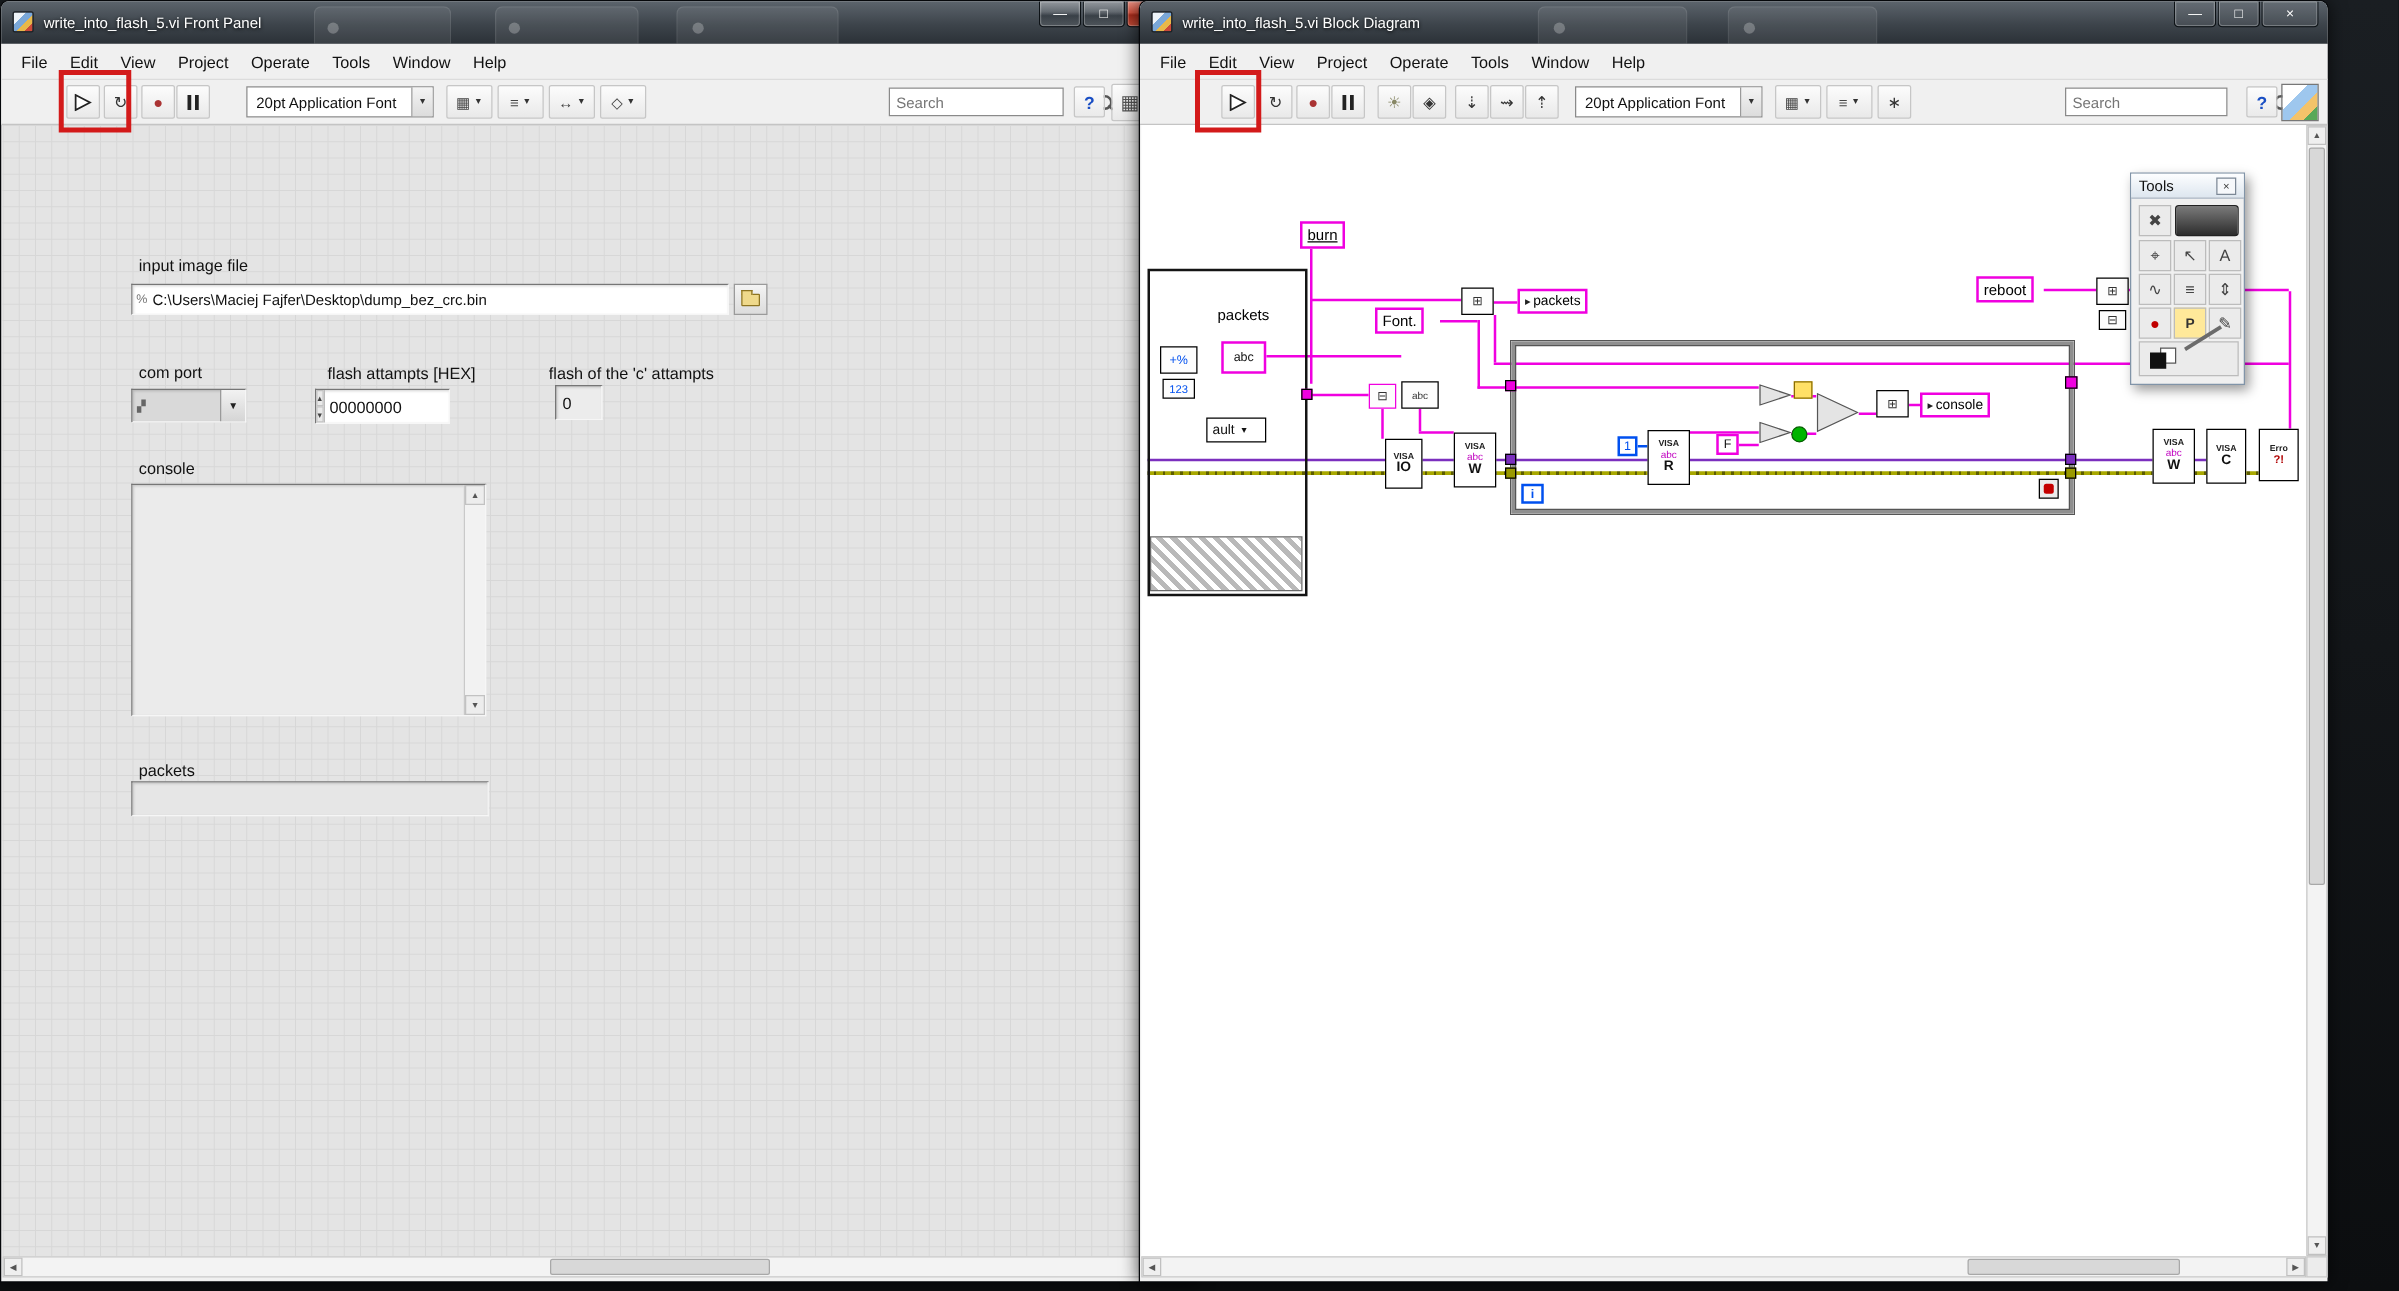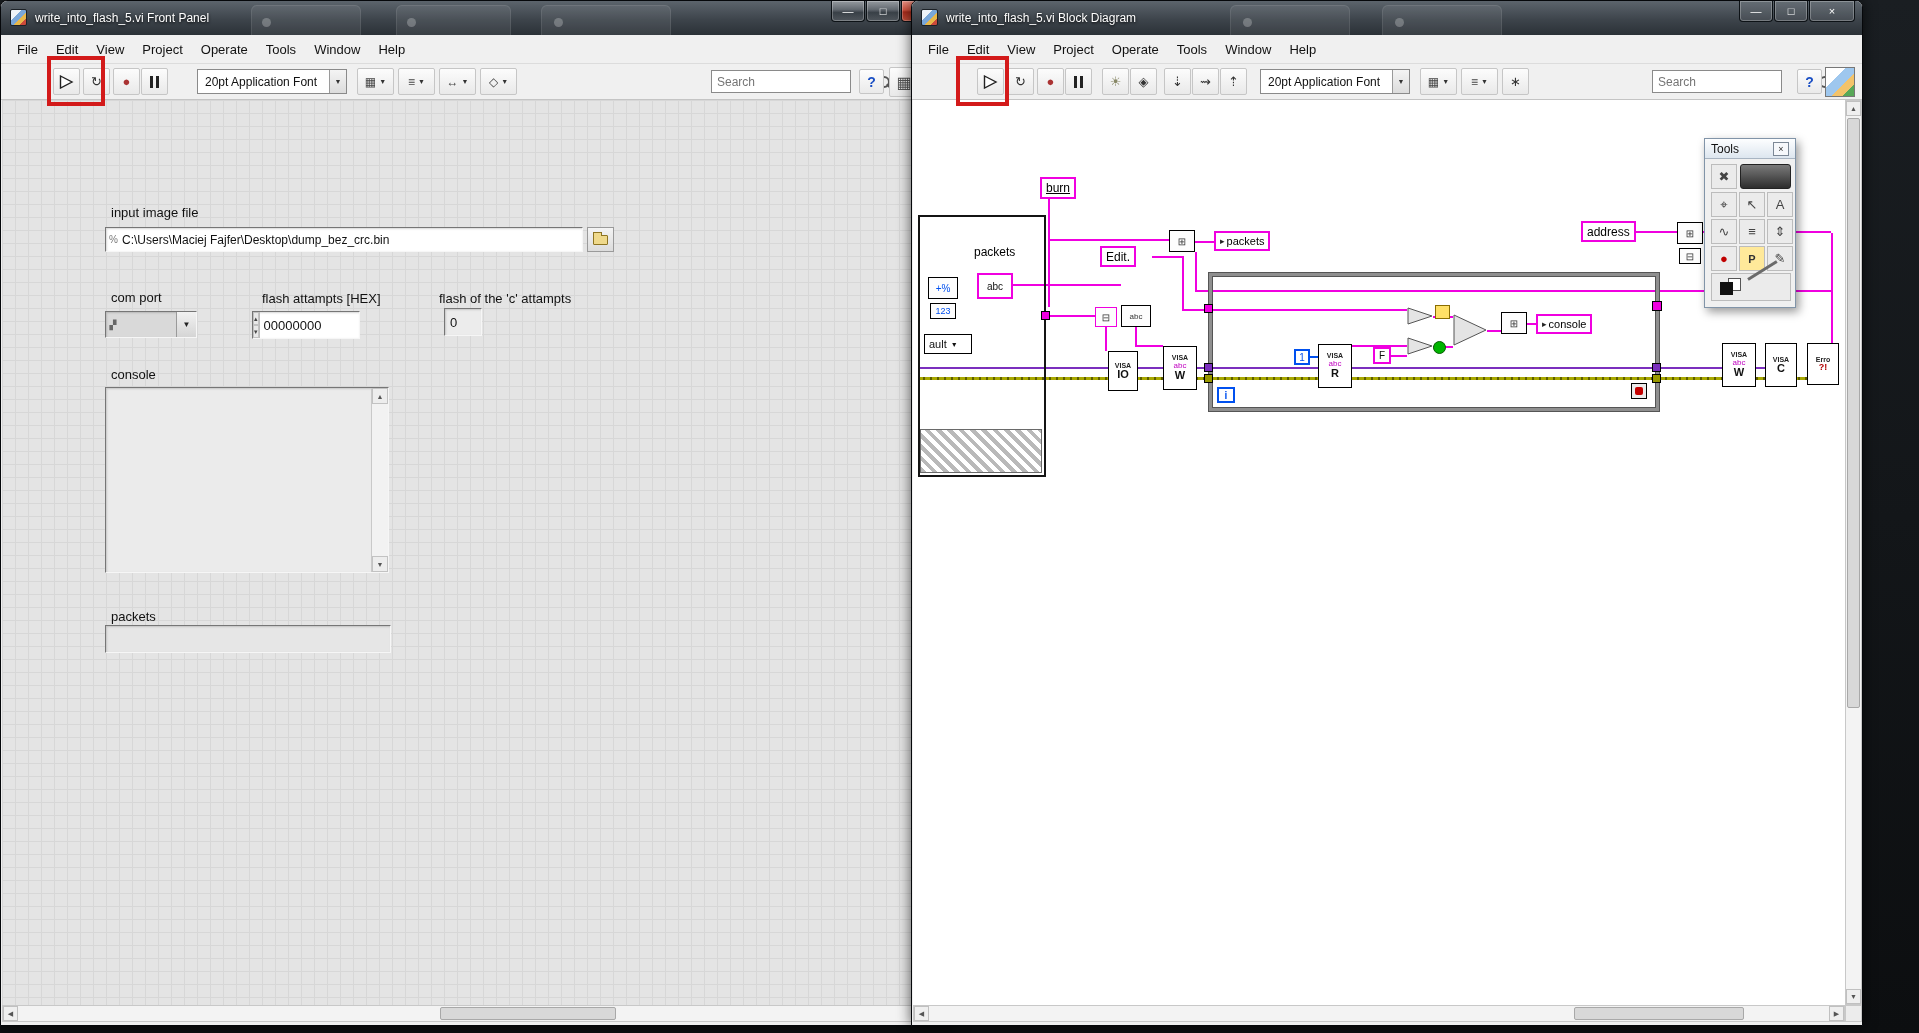--- a/index.html
+++ b/index.html
@@ -98,21 +98,21 @@
   .bdnode.pink { border-color:#f000e0; }
   .visaicon { position:absolute; border:1px solid #000; background:#fff; display:flex; flex-direction:column; align-items:center;
               justify-content:center; line-height:1.05; }
   .visaicon .vh { font-size:7px; font-weight:bold; color:#222; }
   .visaicon .vm { font-size:8px; color:#c000c0; }
   .visaicon .vb { font-size:11px; font-weight:bold; color:#111; }
   .visaicon .vr { font-size:9px; font-weight:bold; color:#b00000; }
   .frame { position:absolute; border:2px solid #141414; }
   .hatch { position:absolute; background:repeating-linear-gradient(45deg,#b9b9b9 0 4px,#ffffff 4px 8px); border:1px solid #6a6a6a; }
   .selector { position:absolute; background:#fff; border:1px solid #000; font-size:11px; color:#111; display:flex; align-items:center;
-              gap:4px; padding:0 4px; }
+              gap:4px; padding:0 4px;margin-left:41px; }
   .selector .arrow { font-size:7px; }
   .loop { position:absolute; border:3px solid #8f8f8f; box-shadow:inset 0 0 0 1px #555, 0 0 0 1px #555; }
   .tun { position:absolute; width:9px; height:9px; border:1px solid #000; }
   .tun.m { background:#f000e0; } .tun.p { background:#7b2fbe; } .tun.e { background:#9a9a00; }
   .greendot { position:absolute; width:13px; height:13px; border-radius:50%; background:#00b400; border:1px solid #045d00; }
   .yellownode { position:absolute; width:15px; height:14px; background:#ffe066; border:1px solid #8a6d00; }
   .stopterm { position:absolute; width:16px; height:16px; border:1px solid #000; background:#ececec; display:flex; align-items:center; justify-content:center; }
   .stopterm i { display:block; width:8px; height:8px; background:#c40000; border-radius:2px; }
   .iterterm { position:absolute; width:18px; height:16px; border:2px solid #0050ef; background:#fff; color:#0050ef; font-size:10px; font-weight:bold;
               display:flex; align-items:center; justify-content:center; }
@@ -422,21 +422,21 @@
       <div class="bdnode" style="left:17px;top:203px;width:26px;height:16px;color:#0050ef;font-size:9px;">123</div>
       <div class="selector" style="left:11px;top:234px;width:48px;height:20px;">
         <span>ault</span>
         <span class="arrow">▼</span>
       </div>
       <span class="tun m" style="left:128px;top:211px;"></span>
 
       <div class="mlabel" style="left:127px;top:77px;height:22px;text-decoration:underline;">burn</div>
       <span class="flabel" style="left:61px;top:145px;">packets</span>
       <div class="constbox" style="left:64px;top:173px;width:36px;height:26px;">abc</div>
-      <div class="mlabel" style="left:187px;top:146px;height:21px;">Edit.</div>
+      <div class="mlabel" style="left:187px;top:146px;height:21px;">Font.</div>
       <div class="bdnode" style="left:256px;top:130px;width:26px;height:22px;">⊞</div>
       <div class="mlabel" style="left:301px;top:131px;height:20px;font-size:11px;">
         <span class="inarrow">▸</span>
         <span>packets</span>
       </div>
       <div class="bdnode pink" style="left:182px;top:207px;width:22px;height:20px;">⊟</div>
       <div class="bdnode" style="left:208px;top:205px;width:30px;height:22px;font-size:8px;">abc</div>
 
       <div class="visaicon" style="left:195px;top:251px;width:30px;height:40px;">
         <span class="vh">VISA</span>
@@ -476,21 +476,21 @@
         </svg>
       <div class="bdnode" style="left:588px;top:212px;width:26px;height:22px;">⊞</div>
       <div class="mlabel" style="left:623px;top:214px;height:20px;font-size:11px;">
         <span class="inarrow">▸</span>
         <span>console</span>
       </div>
       <div class="stopterm" style="left:718px;top:283px;">
           <i></i>
         </div>
 
-      <div class="mlabel" style="left:668px;top:121px;height:21px;">address</div>
+      <div class="mlabel" style="left:668px;top:121px;height:21px;">reboot</div>
       <div class="bdnode" style="left:764px;top:122px;width:26px;height:22px;">⊞</div>
       <div class="bdnode" style="left:766px;top:148px;width:22px;height:16px;">⊟</div>
 
       <div class="visaicon" style="left:809px;top:243px;width:34px;height:44px;">
         <span class="vh">VISA</span>
         <span class="vm">abc</span>
         <span class="vb">W</span>
       </div>
       <div class="visaicon" style="left:852px;top:243px;width:32px;height:44px;">
         <span class="vh">VISA</span>

